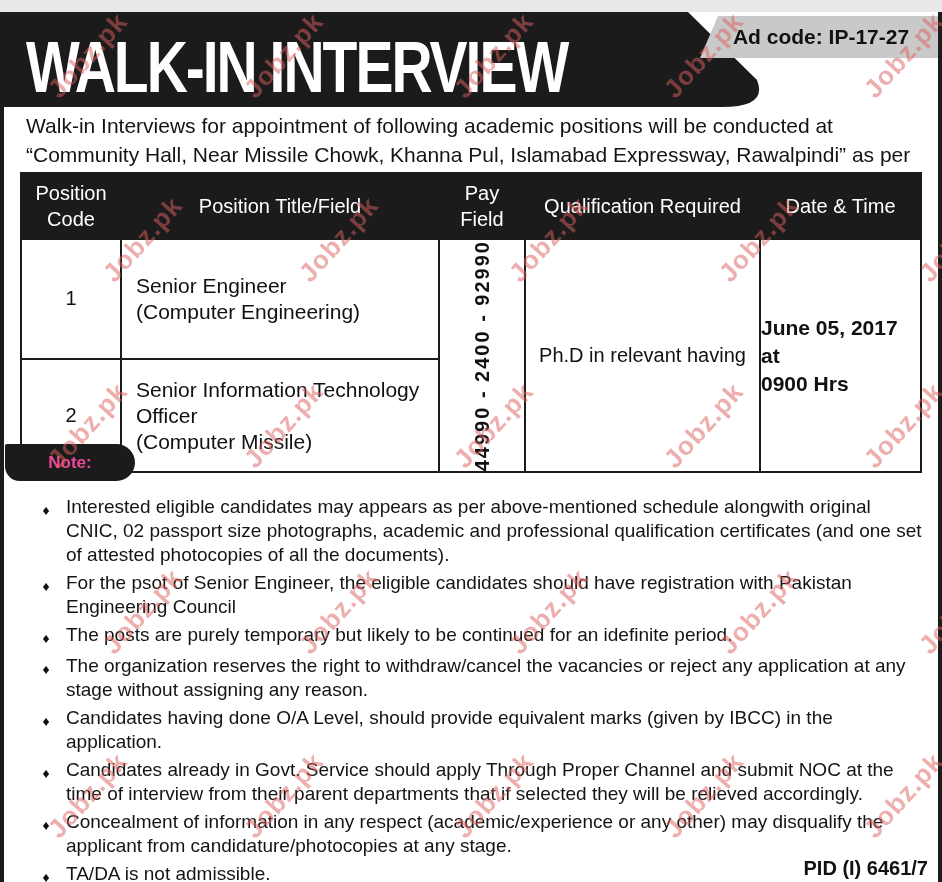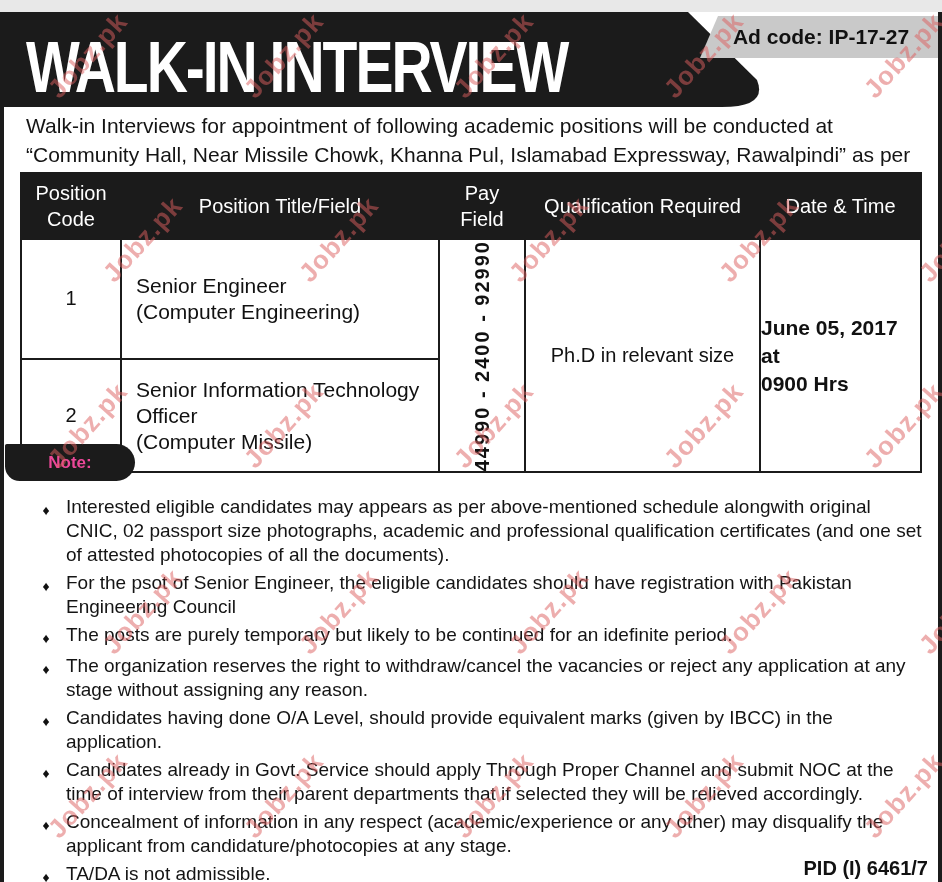--- a/index.html
+++ b/index.html
@@ -121,21 +121,21 @@
     <tbody>
       <tr class="row-1">
         <td class="cell-code">1</td>
         <td class="cell-title">
           <div class="job-title">Senior Engineer</div>
           <div class="job-subtitle">(Computer Engineering)</div>
         </td>
         <td class="cell-pay" rowspan="2">
           <div class="pay-rotated">44990 - 2400 - 92990</div>
         </td>
-        <td class="cell-qual" rowspan="2">Ph.D in relevant size</td>
+        <td class="cell-qual" rowspan="2">Ph.D in relevant having</td>
         <td class="cell-date" rowspan="2">
           <div>June 05, 2017</div>
           <div>at</div>
           <div>0900 Hrs</div>
         </td>
       </tr>
       <tr class="row-2">
         <td class="cell-code">2</td>
         <td class="cell-title">
           <div class="job-title">Senior Information Technology Officer</div>

